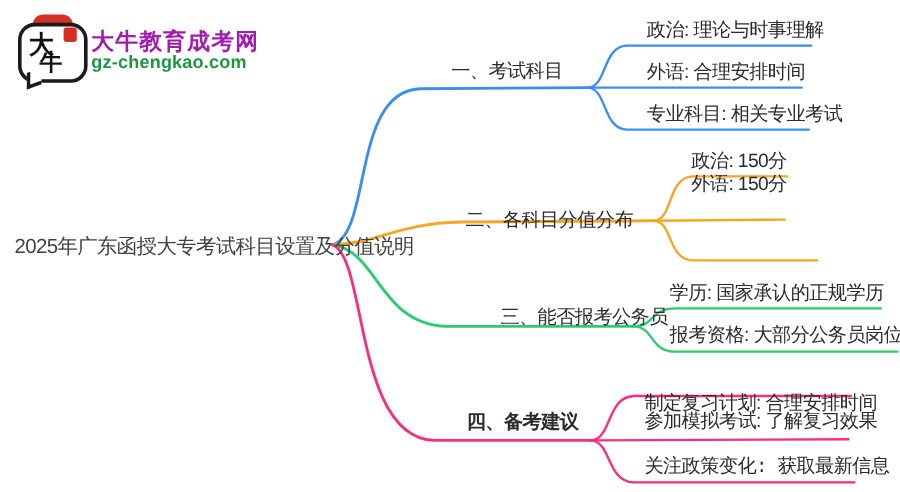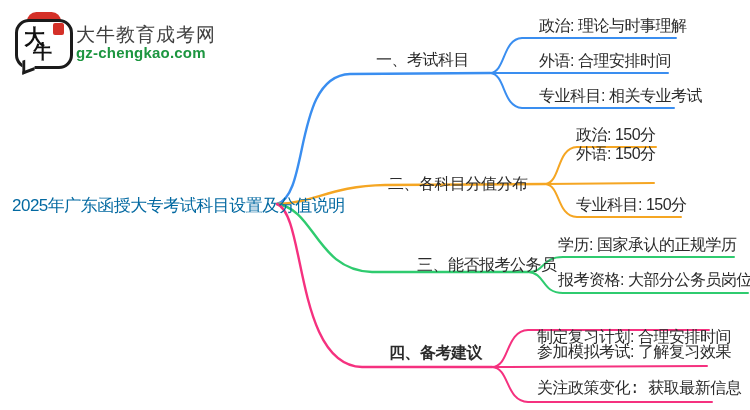--- a/index.html
+++ b/index.html
@@ -7,21 +7,21 @@
     position:relative;width:750px;height:410px;background:#ffffff;overflow:hidden;
     font-family:"Liberation Sans","DejaVu Sans",sans-serif;
   }
   svg.links{position:absolute;left:0;top:0;width:750px;height:410px;pointer-events:none;}
   svg.links path{fill:none;stroke-linecap:round;stroke-linejoin:round;}
   .node-text{
     position:absolute;font-size:16px;color:#2b2b2b;white-space:nowrap;line-height:1.15;
     letter-spacing:-0.5px;
   }
   .root-title{
-    position:absolute;font-size:17px;color:#0369a1;font-weight:500;white-space:nowrap;
+    position:absolute;font-size:17px;color:#404040;font-weight:500;white-space:nowrap;
     letter-spacing:-0.5px;
   }
   
   .logo{position:absolute;left:0;top:0;width:260px;height:80px;}
   .bubble{
     position:absolute;left:15px;top:19px;width:52px;height:44px;background:#fff;
     border:3px solid #1b1b1b;border-radius:14px;
   }
   .bubble-tail{
     position:absolute;left:22px;top:59px;width:10px;height:10px;background:#fff;
@@ -33,21 +33,21 @@
     border-radius:17px 17px 3px 3px;
   }
   .logo-seal{
     position:absolute;left:53px;top:23px;width:11px;height:12px;background:#d43028;
     border-radius:2px;color:#fff;font-size:7px;line-height:12px;text-align:center;overflow:hidden;
   }
   .logo-char-1{position:absolute;left:24px;top:23px;font-size:21px;font-weight:bold;color:#111;
     font-family:"DejaVu Serif","Liberation Serif",serif;}
   .logo-char-2{position:absolute;left:33px;top:39px;font-size:19px;font-weight:bold;color:#111;
     font-family:"DejaVu Serif","Liberation Serif",serif;}
-  .logo-name{position:absolute;left:76px;top:22px;font-size:19px;font-weight:normal;color:#404040;letter-spacing:1px;}
+  .logo-name{position:absolute;left:76px;top:22px;font-size:19px;font-weight:bold;color:#a21caf;letter-spacing:1px;}
   .logo-url{position:absolute;left:76px;top:44px;font-size:15px;font-weight:bold;color:#1d9640;letter-spacing:0.2px;}
 </style>
 </head>
 <body>
 
 <div class="canvas">
 
   <svg class="links" viewBox="0 0 750 410">
     <g stroke-width="2.4" stroke="#3a8ef0">
       <path d="M277,204 C310,195 293,76 350,74 L490,73"></path>
@@ -88,21 +88,20 @@
   <div class="root-title" style="left:12px;top:194px;">2025年广东函授大专考试科目设置及分值说明</div>
 
   <div class="node-text" style="left:376px;top:51px;">一、考试科目</div>
   <div class="node-text" style="left:539px;top:17px;">政治: 理论与时事理解</div>
   <div class="node-text" style="left:539px;top:52px;">外语: 合理安排时间</div>
   <div class="node-text" style="left:539px;top:87px;">专业科目: 相关专业考试</div>
 
   <div class="node-text" style="left:388px;top:143px;margin-top:32px;">二、各科目分值分布</div>
   <div class="node-text" style="left:576px;top:126px;">政治: 150分</div>
   <div class="node-text" style="left:576px;top:145px;text-align:right;">外语: 150分</div>
-  <div class="node-text" style="left:576px;top:196px;">专业科目: 150分</div>
 
   <div class="node-text" style="left:391px;top:256px;margin-left:26px;">三、能否报考公务员</div>
   <div class="node-text" style="left:558px;top:236px;">学历: 国家承认的正规学历</div>
   <div class="node-text" style="left:558px;top:271px;">报考资格: 大部分公务员岗位</div>
 
   <div class="node-text" style="left:389px;top:344px;font-weight:bold;">四、备考建议</div>
   <div class="node-text" style="left:537px;top:308px;margin-top:20px;">制定复习计划: 合理安排时间</div>
   <div class="node-text" style="left:537px;top:343px;">参加模拟考试: 了解复习效果</div>
   <div class="node-text" style="left:537px;top:380px;font-family:Liberation Mono, monospace;">关注政策变化: 获取最新信息</div>
 

